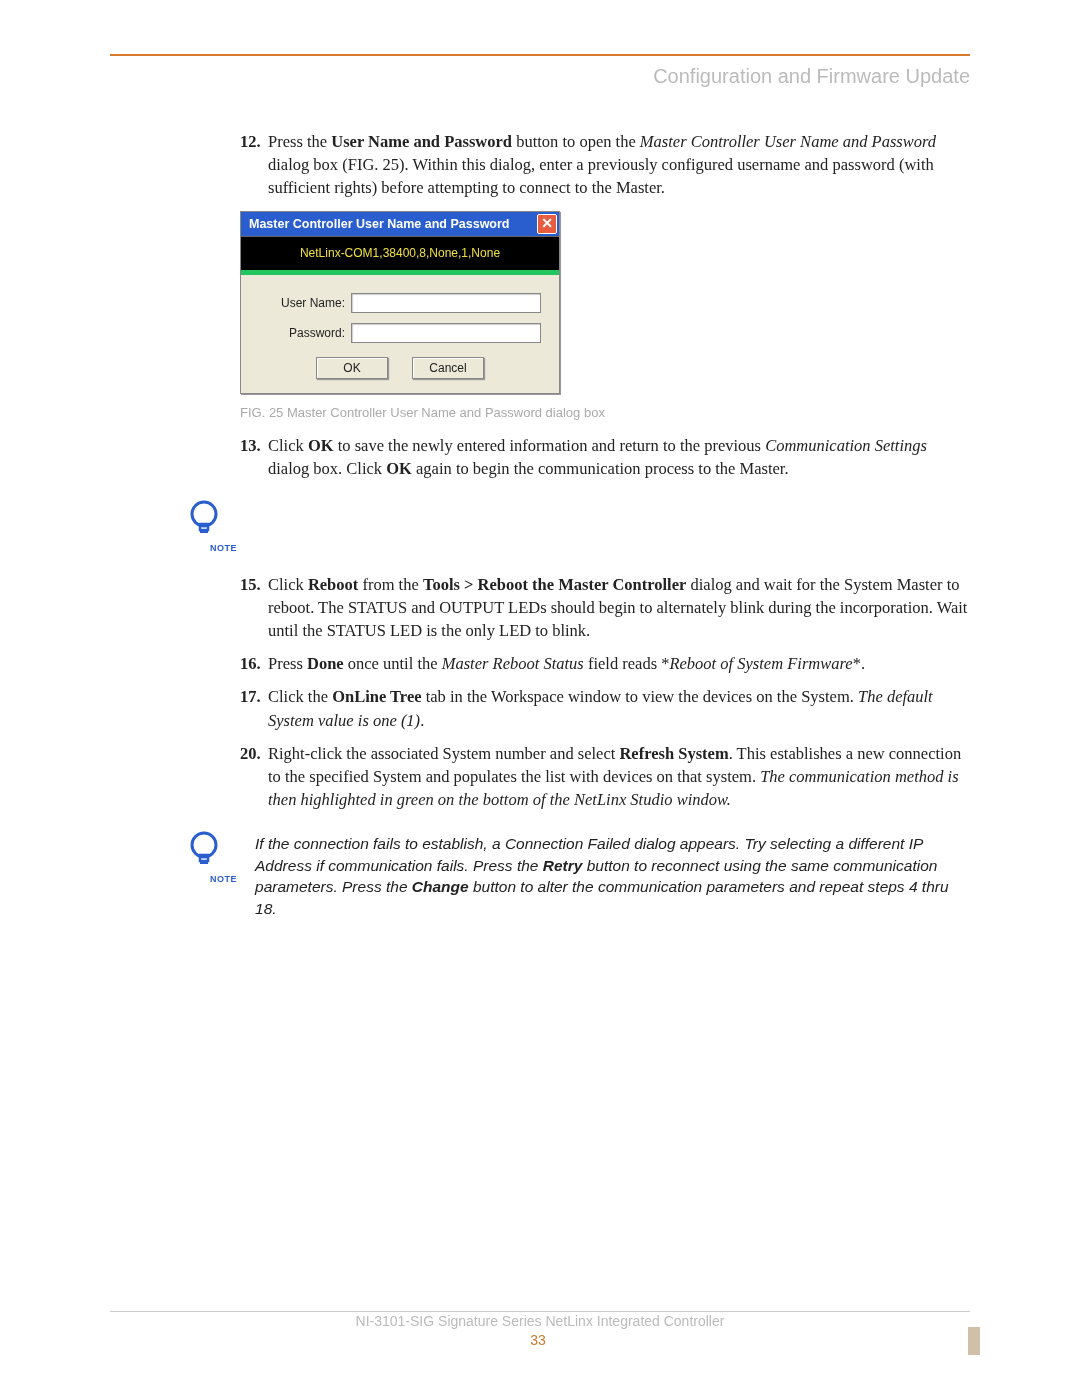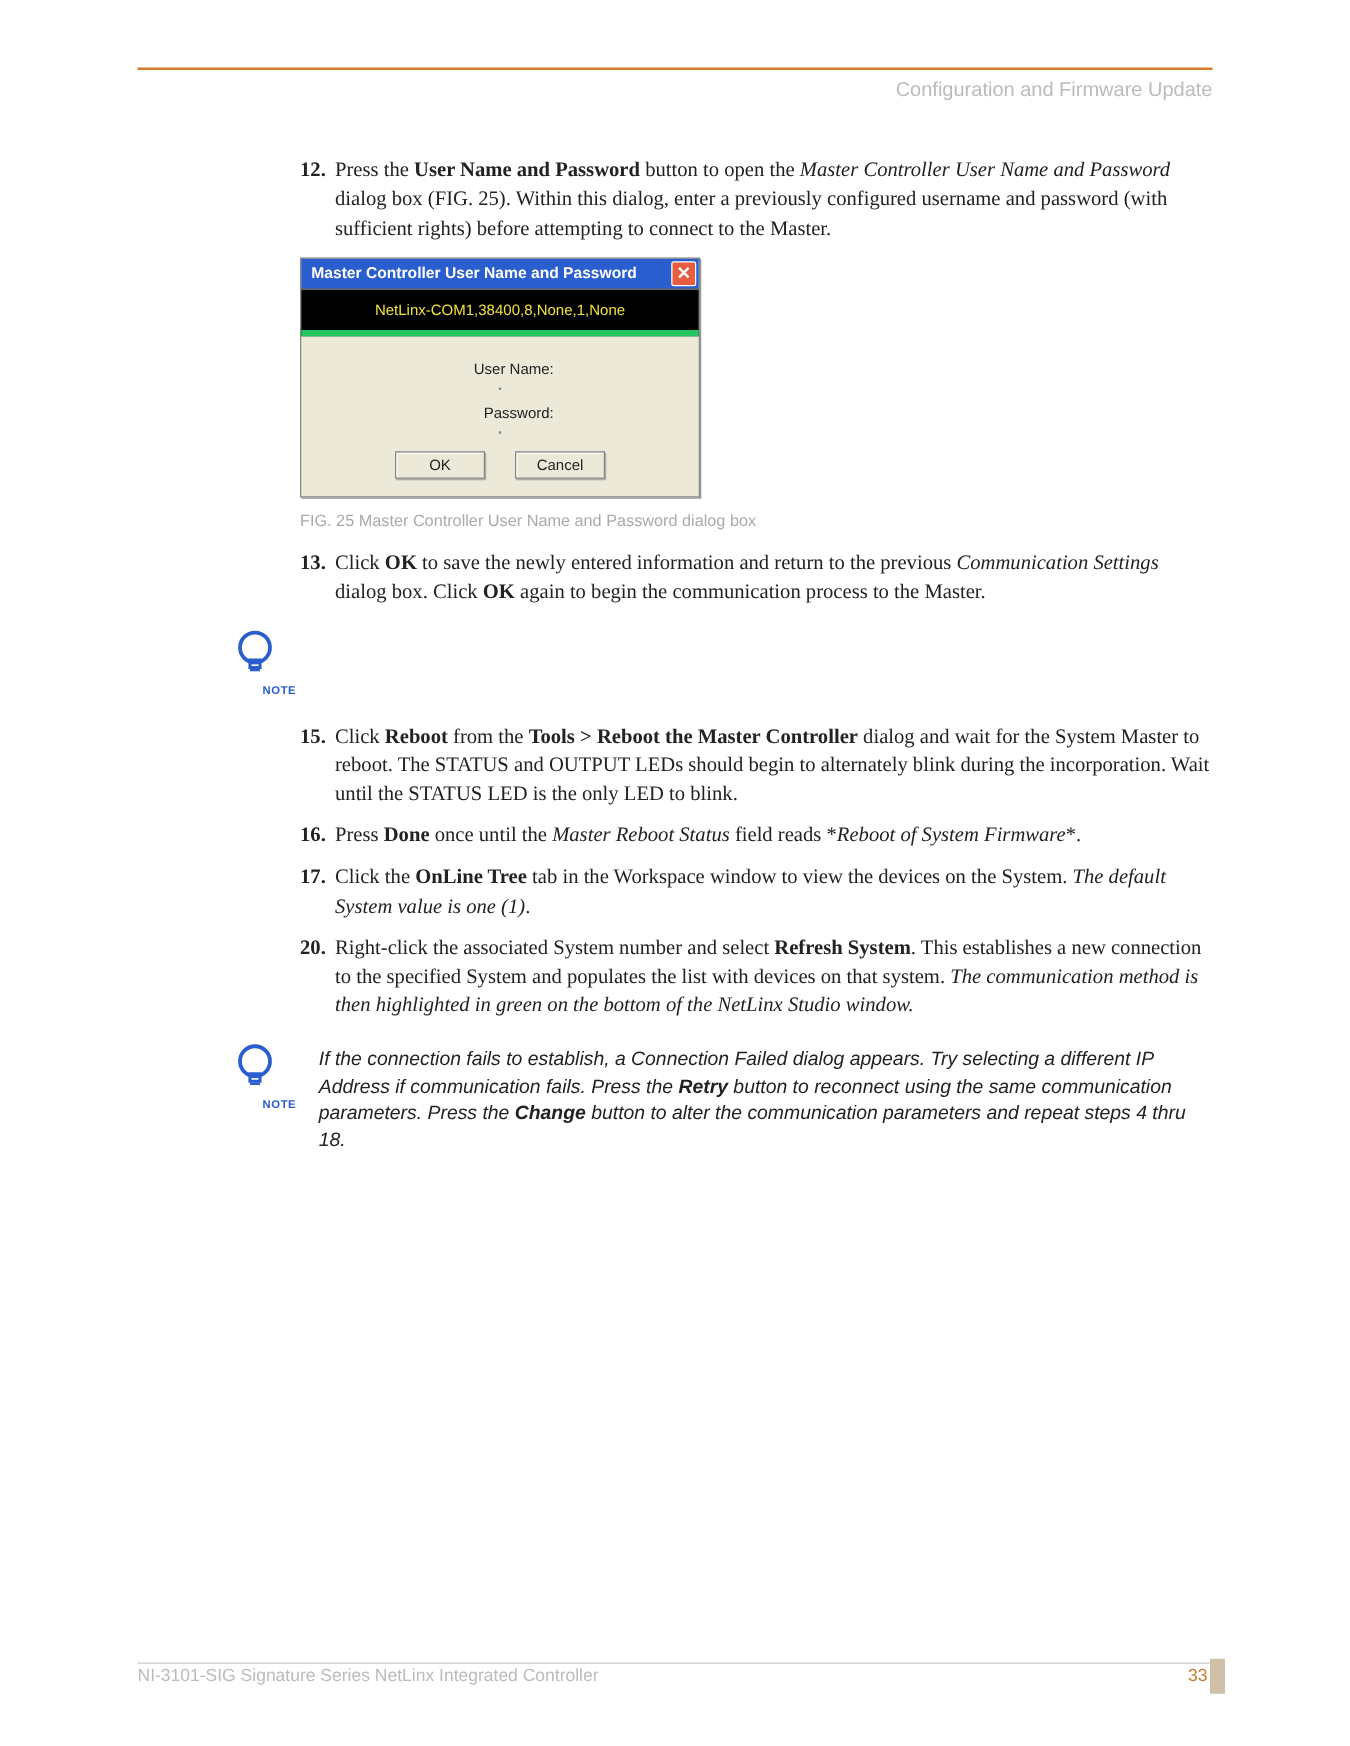--- a/index.html
+++ b/index.html
@@ -19,21 +19,21 @@
     height: 100%;
   }
   .top-rule {
     border-top: 2px solid #d77a2b;
     margin-bottom: 2px;
   }
   .section-header {
     text-align: right;
     color: #bbb;
     font-family: Arial, Helvetica, sans-serif;
-    font-size: 16px;
+    font-size: 20px;
     margin-bottom: 40px;
     padding-top: 4px;
   }
   .content {
     padding-left: 130px;
     padding-right: 0;
   }
   ol.steps {
     list-style: none;
     counter-reset: step 11;
@@ -103,21 +103,20 @@
     border-bottom: 5px solid #22c55e;
   }
   .dialog-body {
     padding: 18px 18px 14px 18px;
   }
   .form-row {
     display: flex;
     align-items: center;
     margin-bottom: 10px;
     gap: 6px;
-    flex-direction: column;
   }
   .form-label {
     width: 86px;
     text-align: right;
     font-size: 12px;
   }
   .form-input {
     flex: 1;
     height: 20px;
     border: 1px solid #888;
@@ -171,20 +170,21 @@
   .footer {
     position: absolute;
     left: 110px;
     right: 110px;
     bottom: 46px;
     display: flex;
     justify-content: space-between;
     align-items: center;
     border-top: 1px solid #ccc;
     padding-top: 0;
+    flex-direction: column;
   }
   .footer-text {
     font-family: Arial, Helvetica, sans-serif;
     font-size: 14px;
     color: #bbb;
   }
   .page-num {
     font-family: Arial, Helvetica, sans-serif;
     font-size: 14px;
     color: #c77a2f;

